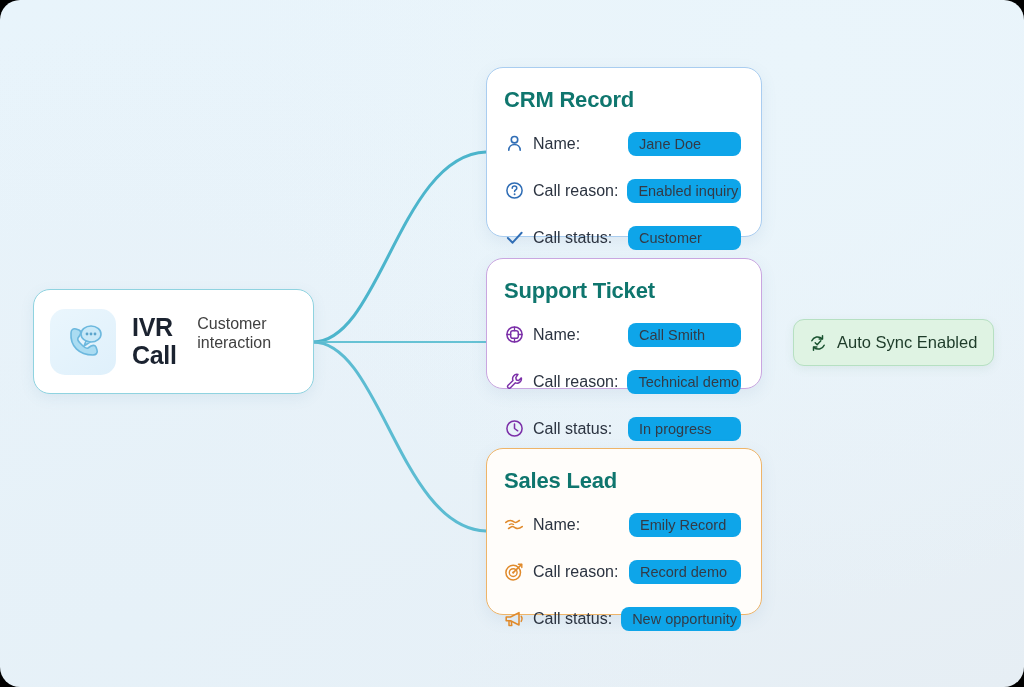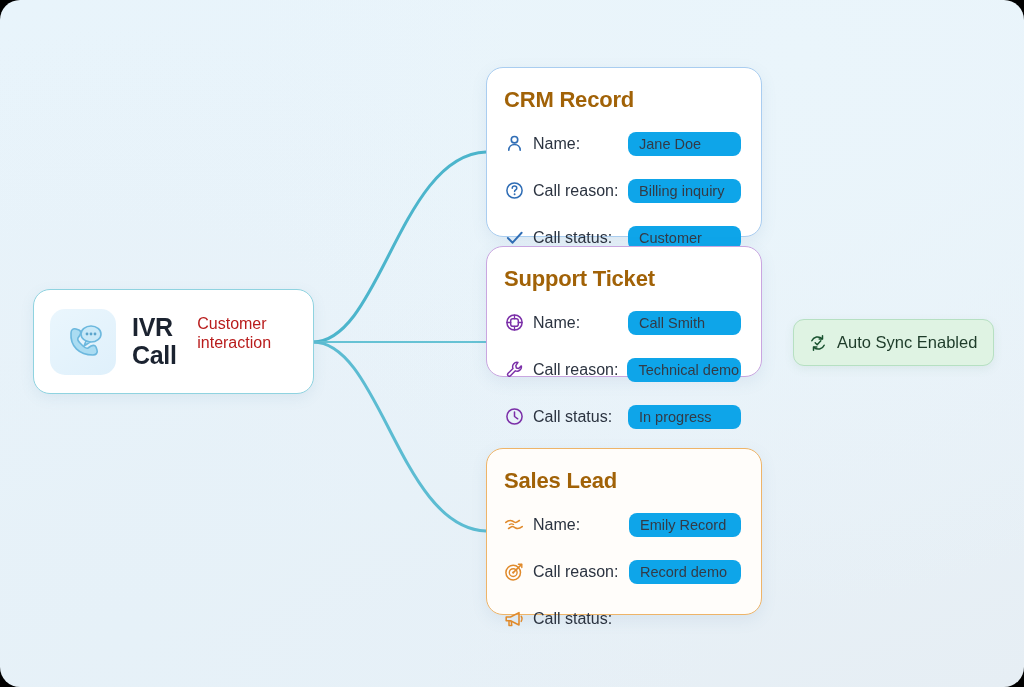--- a/index.html
+++ b/index.html
@@ -62,42 +62,42 @@
   .ivr-text { display: flex; gap: 3px; }
   .ivr-title {
     font-size: 25px;
     font-weight: 700;
     color: #1b2330;
     letter-spacing: -0.3px;
     line-height: 1.1;
   }
   .ivr-sub {
     font-size: 16px;
-    color: #b91c1c;
+    color: #404040;
     line-height: 1.2;
   }
 
   
   .card {
     position: absolute;
     left: 486px;
     width: 276px;
     border-radius: 17px;
     background: #ffffff;
     padding: 19px 20px 18px 17px;
     box-shadow: 0 5px 16px rgba(90,130,165,0.10);
   }
   #card-crm     { top: 67px;  height: 170px; border: 1.6px solid #a9cdf0; }
-  #card-support { top: 246px; height: 131px; border: 1.6px solid #c9a6e0; }
+  #card-support { top: 258px; height: 131px; border: 1.6px solid #c9a6e0; }
   #card-sales   { top: 448px; height: 167px; border: 1.6px solid #eeb468; background: #fffdfa; }
 
   .card-title {
     font-size: 22px;
     font-weight: 700;
-    color: #a16207;
+    color: #0f766e;
     letter-spacing: -0.2px;
     margin-bottom: 11px;
   }
 
   .row {
     display: flex;
     align-items: center;
     height: 33px;
     gap: 9px;
     margin-top: 14px;
@@ -194,21 +194,21 @@
 
     <div class="row">
       <span class="row-icon">
         <svg width="19" height="19" viewBox="0 0 20 20" xmlns="http://www.w3.org/2000/svg">
           <circle cx="10" cy="10" r="8" fill="none" stroke="#2f6db5" stroke-width="1.6"></circle>
           <path d="M7.6 7.6 c0 -1.4 1.1 -2.3 2.4 -2.3 c1.4 0 2.4 0.9 2.4 2.2 c0 1.9 -2.3 1.9 -2.3 3.6" fill="none" stroke="#2f6db5" stroke-width="1.6" stroke-linecap="round"></path>
           <circle cx="10.1" cy="14" r="1" fill="#2f6db5"></circle>
         </svg>
       </span>
       <span class="row-label">Call reason:</span>
-      <span class="row-value">Billing inquiry</span>
+      <span class="row-value">Enabled inquiry</span>
     </div>
 
     <div class="row">
       <span class="row-icon">
         <svg width="19" height="19" viewBox="0 0 20 20" xmlns="http://www.w3.org/2000/svg">
           <path d="M3 10.5 L8 15.5 L17.5 5" fill="none" stroke="#2f6db5" stroke-width="2" stroke-linecap="round" stroke-linejoin="round"></path>
         </svg>
       </span>
       <span class="row-label">Call status:</span>
       <span class="row-value">Customer</span>
@@ -283,20 +283,21 @@
 
     <div class="row">
       <span class="row-icon">
         <svg width="20" height="20" viewBox="0 0 20 20" xmlns="http://www.w3.org/2000/svg">
           <path d="M2.2 8 h4.3 L15 3.6 v12.4 L6.5 11.8 H2.2 Z" fill="none" stroke="#e08a2b" stroke-width="1.55" stroke-linejoin="round"></path>
           <path d="M5 11.8 L5 16.6 h2.8 L7.2 11.8" fill="none" stroke="#e08a2b" stroke-width="1.5" stroke-linejoin="round"></path>
           <path d="M17.2 7.2 c1 1.3 1 3.4 0 5.2" fill="none" stroke="#e08a2b" stroke-width="1.4" stroke-linecap="round"></path>
         </svg>
       </span>
       <span class="row-label">Call status:</span>
+      <span class="row-value">New opportunity</span>
     </div>
   </div>
 
   <div id="sync-badge">
     <span class="row-icon">
       <svg width="24" height="24" viewBox="0 0 24 24" xmlns="http://www.w3.org/2000/svg">
         <path d="M4.6 9.4 a7.6 7.6 0 0 1 12.2 -2.6" fill="none" stroke="#18512f" stroke-width="1.8" stroke-linecap="round"></path>
         <path d="M17.4 3.2 L17.4 7.2 L13.4 7.2" fill="none" stroke="#18512f" stroke-width="1.8" stroke-linecap="round" stroke-linejoin="round"></path>
         <path d="M19.4 14.6 a7.6 7.6 0 0 1 -12.2 2.6" fill="none" stroke="#18512f" stroke-width="1.8" stroke-linecap="round"></path>
         <path d="M6.6 20.8 L6.6 16.8 L10.6 16.8" fill="none" stroke="#18512f" stroke-width="1.8" stroke-linecap="round" stroke-linejoin="round"></path>

